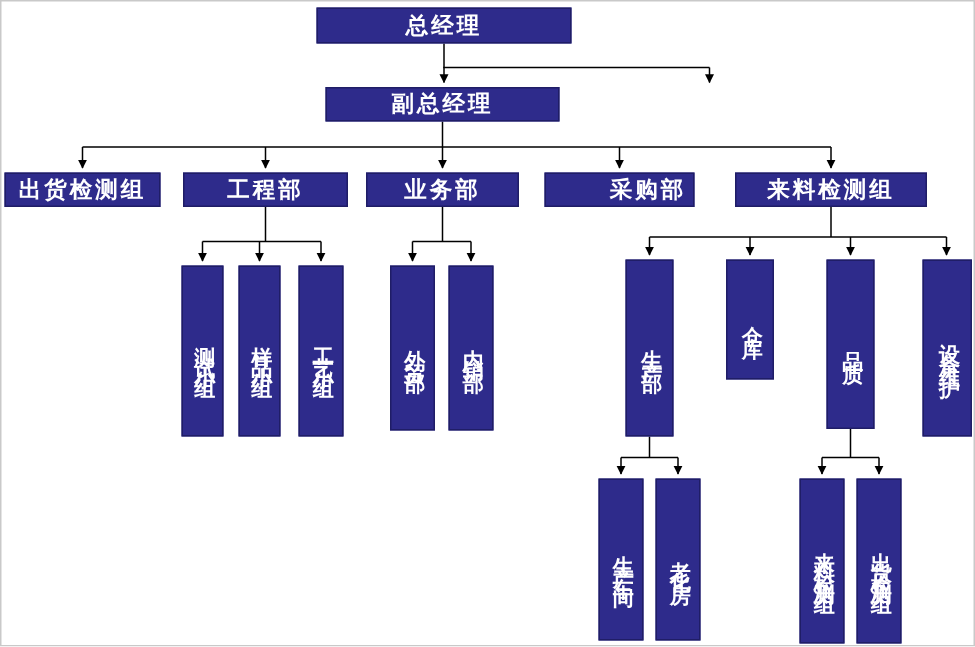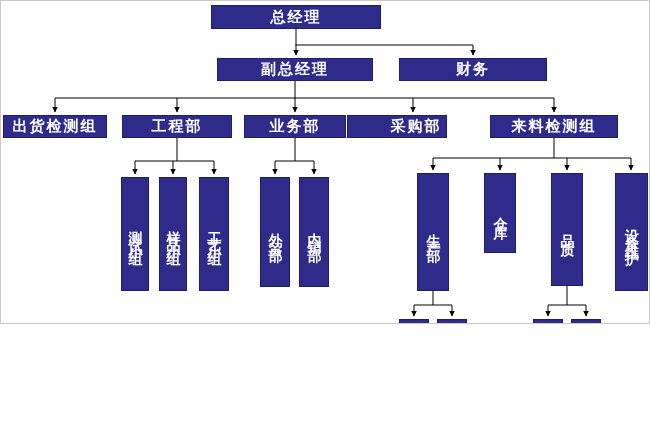--- a/index.html
+++ b/index.html
@@ -1,17 +1,17 @@
 <!DOCTYPE html>
 <html style="--box-bg: #2e2b8b; --box-fg: #ffffff; --line: #000000;"><head>
 <meta charset="utf-8">
 <style>
   html,body{margin:0;padding:0;background:#ffffff;}
   .canvas{
-    position:relative;width:650px;height:324px;background:#fff;
+    position:relative;width:650px;height:431px;background:#fff;
     border:1px solid #c9c9c9;box-sizing:border-box;overflow:hidden;
     font-family:"Liberation Serif","DejaVu Serif",serif;
   }
   svg.wires{position:absolute;left:0;top:0;width:650px;height:431px;}
   .wires line{stroke:var(--line,#000);stroke-width:1;}
   .wires .arrowhead{fill:var(--line,#000);}
   .node{
     position:absolute;background:var(--box-bg,#2e2b8b);color:var(--box-fg,#ffffff);
     display:flex;align-items:center;justify-content:center;
     font-weight:bold;box-sizing:border-box;border:1px solid #1f1d66;
@@ -24,21 +24,21 @@
   }
   
   #gm{left:210px;top:4px;width:170px;height:24px;}
   
   #dgm{left:216px;top:57px;width:156px;height:23px;}
   #finance{left:398px;top:57px;width:148px;height:23px;}
   
   #rnd{left:2px;top:114px;width:104px;height:23px;}
   #engineering{left:121px;top:114px;width:110px;height:23px;}
   #business{left:243px;top:114px;width:102px;height:23px;}
-  #purchasing{left:346px;top:114px;width:100px;height:23px;padding-left:38px;}
+  #purchasing{left:362px;top:114px;width:100px;height:23px;padding-left:38px;}
   #production-center{left:489px;top:114px;width:128px;height:23px;}
   
   #test-group{left:120px;top:176px;width:28px;height:114px;}
   #sample-group{left:158px;top:176px;width:28px;height:114px;}
   #process-group{left:198px;top:176px;width:30px;height:114px;}
   #foreign-trade{left:259px;top:176px;width:30px;height:110px;}
   #domestic-sales{left:298px;top:176px;width:30px;height:110px;}
   #production-dept{left:416px;top:172px;width:32px;height:118px;}
   #warehouse{left:483px;top:172px;width:32px;height:80px;}
   #quality{left:550px;top:172px;width:32px;height:113px;}
@@ -97,21 +97,20 @@
     <line x1="451" y1="304" x2="451" y2="315" marker-end="url(#arr)"></line>
 
     <line x1="566" y1="285" x2="566" y2="304"></line>
     <line x1="547" y1="304" x2="585" y2="304"></line>
     <line x1="547" y1="304" x2="547" y2="315" marker-end="url(#arr)"></line>
     <line x1="585" y1="304" x2="585" y2="315" marker-end="url(#arr)"></line>
   </svg>
 
   <div class="node h" id="gm">总经理</div>
   <div class="node h" id="dgm">副总经理</div>
-  <div class="node h" id="finance">财务</div>
 
   <div class="node h" id="rnd">出货检测组</div>
   <div class="node h" id="engineering">工程部</div>
   <div class="node h" id="business">业务部</div>
   <div class="node h" id="purchasing">采购部</div>
   <div class="node h" id="production-center">来料检测组</div>
 
   <div class="node v" id="test-group">测试小组</div>
   <div class="node v" id="sample-group">样品小组</div>
   <div class="node v" id="process-group">工艺小组</div>

